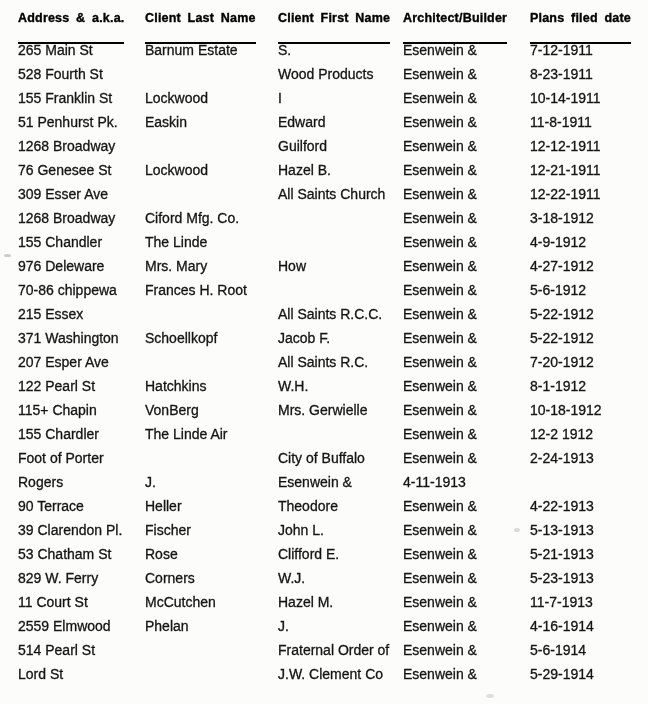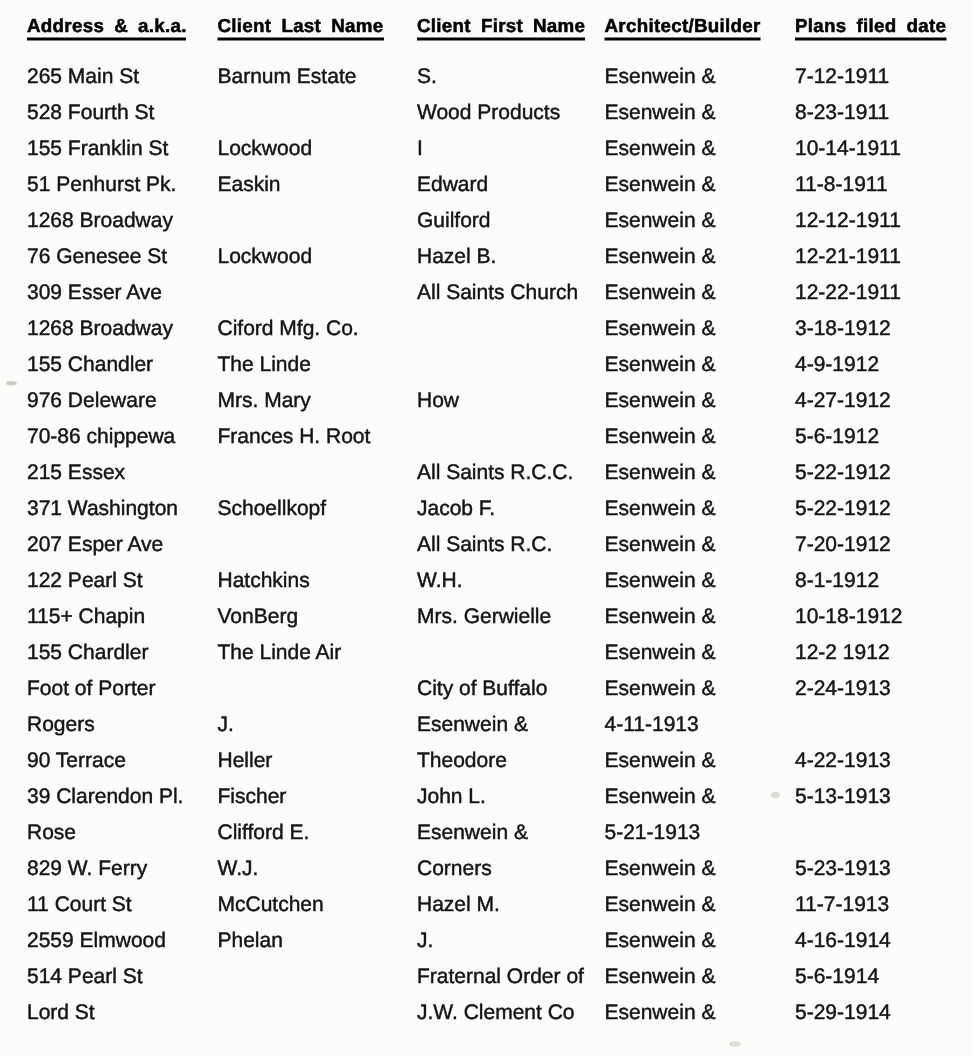--- a/index.html
+++ b/index.html
@@ -29,21 +29,21 @@
     align-items: start;
   }
   .hdr {
     display: inline-block;
     font-size: 12.5px;
     font-weight: bold;
     letter-spacing: 0.2px;
     word-spacing: 3px;
     color: #000;
     border-bottom: 2px solid #000;
-    padding-bottom: 1px;
+    padding-bottom: 17px;
     -webkit-text-stroke: 0.35px #000;
     white-space: nowrap;
   }
   .row {
     height: 24px;
     align-items: center;
   }
   .cell {
     font-size: 14px;
     white-space: nowrap;
@@ -224,29 +224,30 @@
         <div class="cell">4-22-1913</div>
       </div>
       <div class="grid-row row">
         <div class="cell">39 Clarendon Pl.</div>
         <div class="cell">Fischer</div>
         <div class="cell">John L.</div>
         <div class="cell">Esenwein &amp;</div>
         <div class="cell">5-13-1913</div>
       </div>
       <div class="grid-row row">
+        <div class="cell">53 Chatham St</div>
         <div class="cell">Rose</div>
         <div class="cell">Clifford E.</div>
         <div class="cell">Esenwein &amp;</div>
         <div class="cell">5-21-1913</div>
       </div>
       <div class="grid-row row">
         <div class="cell">829 W. Ferry</div>
+        <div class="cell">Corners</div>
         <div class="cell">W.J.</div>
-        <div class="cell">Corners</div>
         <div class="cell">Esenwein &amp;</div>
         <div class="cell">5-23-1913</div>
       </div>
       <div class="grid-row row">
         <div class="cell">11 Court St</div>
         <div class="cell">McCutchen</div>
         <div class="cell">Hazel M.</div>
         <div class="cell">Esenwein &amp;</div>
         <div class="cell">11-7-1913</div>
       </div>

